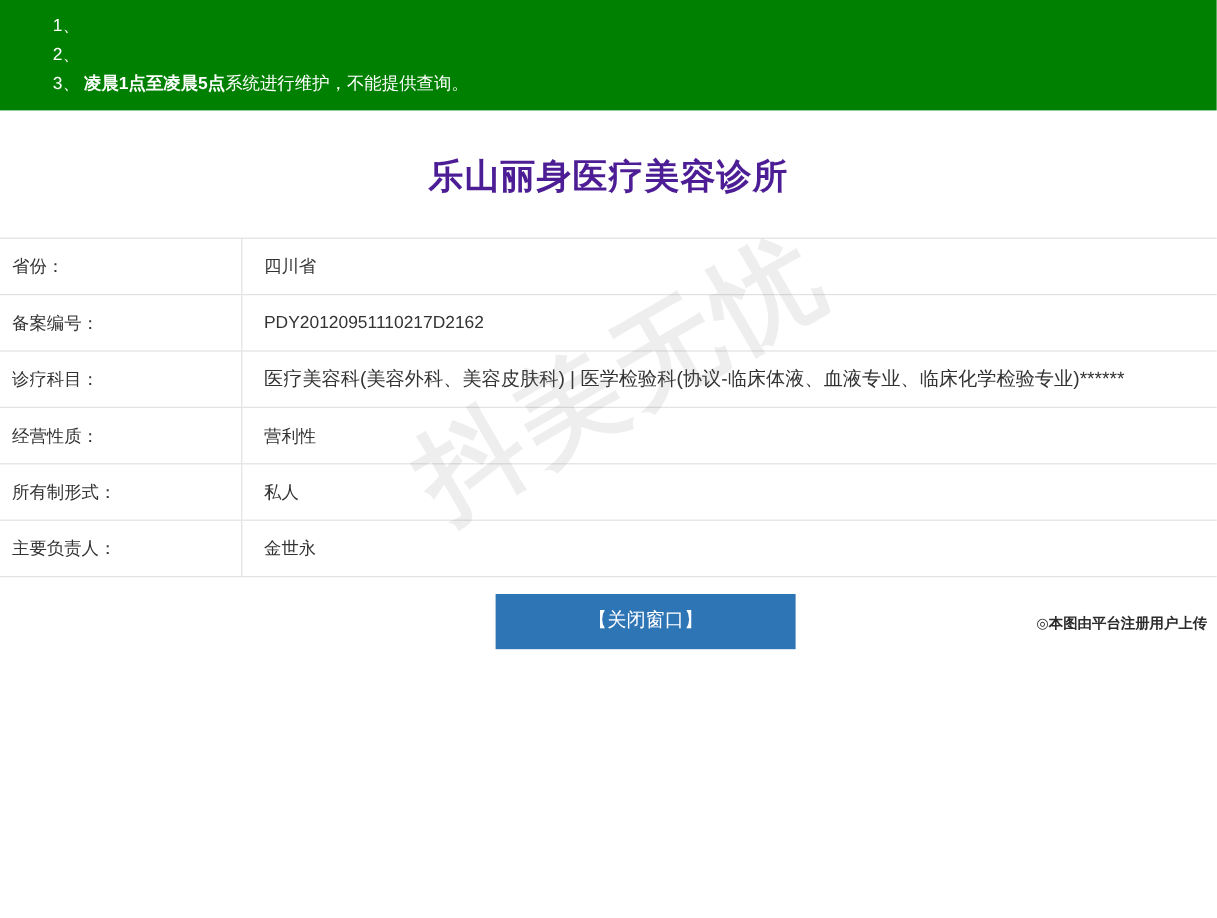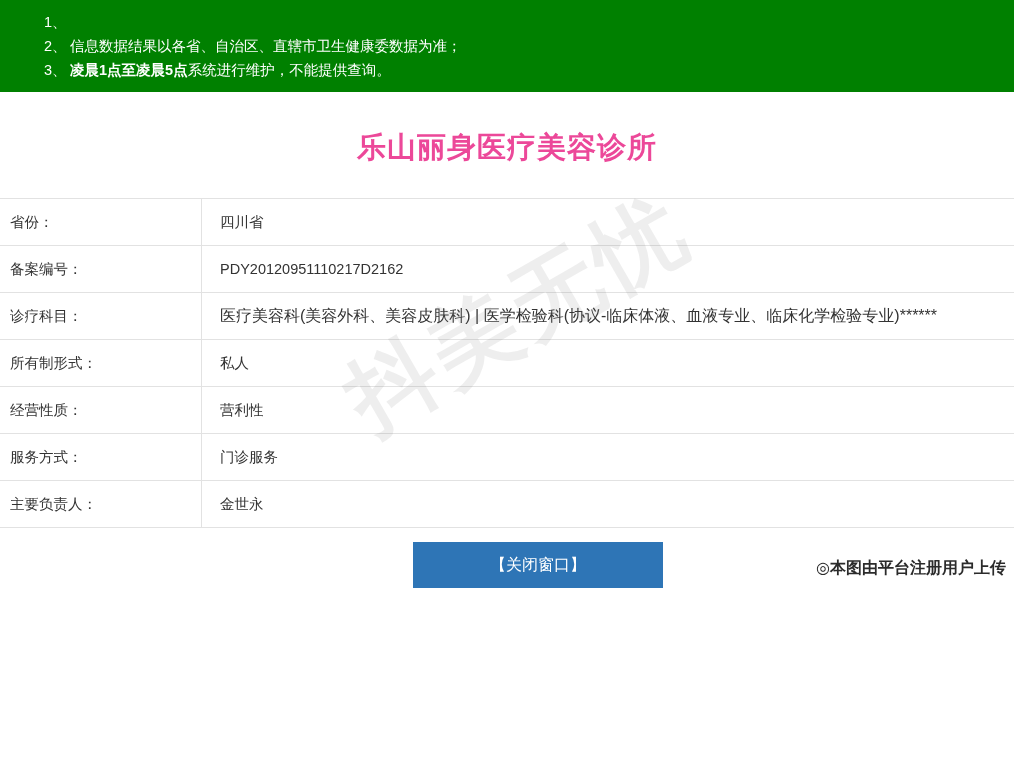--- a/index.html
+++ b/index.html
@@ -38,21 +38,21 @@
     font-weight: normal;
   }
   .notice-text b {
     font-weight: bold;
   }
 
   
   .title {
     text-align: center;
     font-size: 29px;
-    color: #ec4899;
+    color: #4c1d95;
     font-weight: bold;
     padding: 36px 0 30px 0;
     letter-spacing: 1px;
   }
 
   
   table.info {
     width: 1014px;
     border-collapse: collapse;
     table-layout: fixed;
@@ -116,36 +116,35 @@
     font-family: "Liberation Sans", sans-serif;
     cursor: pointer;
     text-align: center;
     line-height: 46px;
     padding: 0;
   }
   .upload-credit {
     position: absolute;
     right: 8px;
     top: 30px;
-    font-size: 16px;
+    font-size: 12px;
     color: #2b2b2b;
     font-weight: bold;
     white-space: nowrap;
   }
 </style>
 </head>
 <body>
 
 <div class="notice">
   <div class="notice-line">
     <span class="notice-num">1、</span>
   </div>
   <div class="notice-line">
     <span class="notice-num">2、</span>
-    <span class="notice-text"><span>信息数据结果以各省、自治区、直辖市卫生健康委数据为准；</span><b></b><span></span></span>
   </div>
   <div class="notice-line">
     <span class="notice-num">3、</span>
     <span class="notice-text"><span></span><b>凌晨1点至凌晨5点</b><span>系统进行维护，不能提供查询。</span></span>
   </div>
 </div>
 
 <div class="title">乐山丽身医疗美容诊所</div>
 
 <div class="watermark">抖美无忧</div>
@@ -158,30 +157,26 @@
     </tr>
     <tr>
       <td class="label">备案编号：</td>
       <td class="value">PDY20120951110217D2162</td>
     </tr>
     <tr>
       <td class="label">诊疗科目：</td>
       <td class="value small">医疗美容科(美容外科、美容皮肤科) | 医学检验科(协议-临床体液、血液专业、临床化学检验专业)******</td>
     </tr>
     <tr>
-      <td class="label">所有制形式：</td>
-      <td class="value">私人</td>
-    </tr>
-    <tr>
       <td class="label">经营性质：</td>
       <td class="value">营利性</td>
     </tr>
     <tr>
-      <td class="label">服务方式：</td>
-      <td class="value">门诊服务</td>
+      <td class="label">所有制形式：</td>
+      <td class="value">私人</td>
     </tr>
     <tr>
       <td class="label">主要负责人：</td>
       <td class="value">金世永</td>
     </tr>
   </tbody>
 </table>
 
 <div class="footer">
   <button class="close-btn">【关闭窗口】</button>

